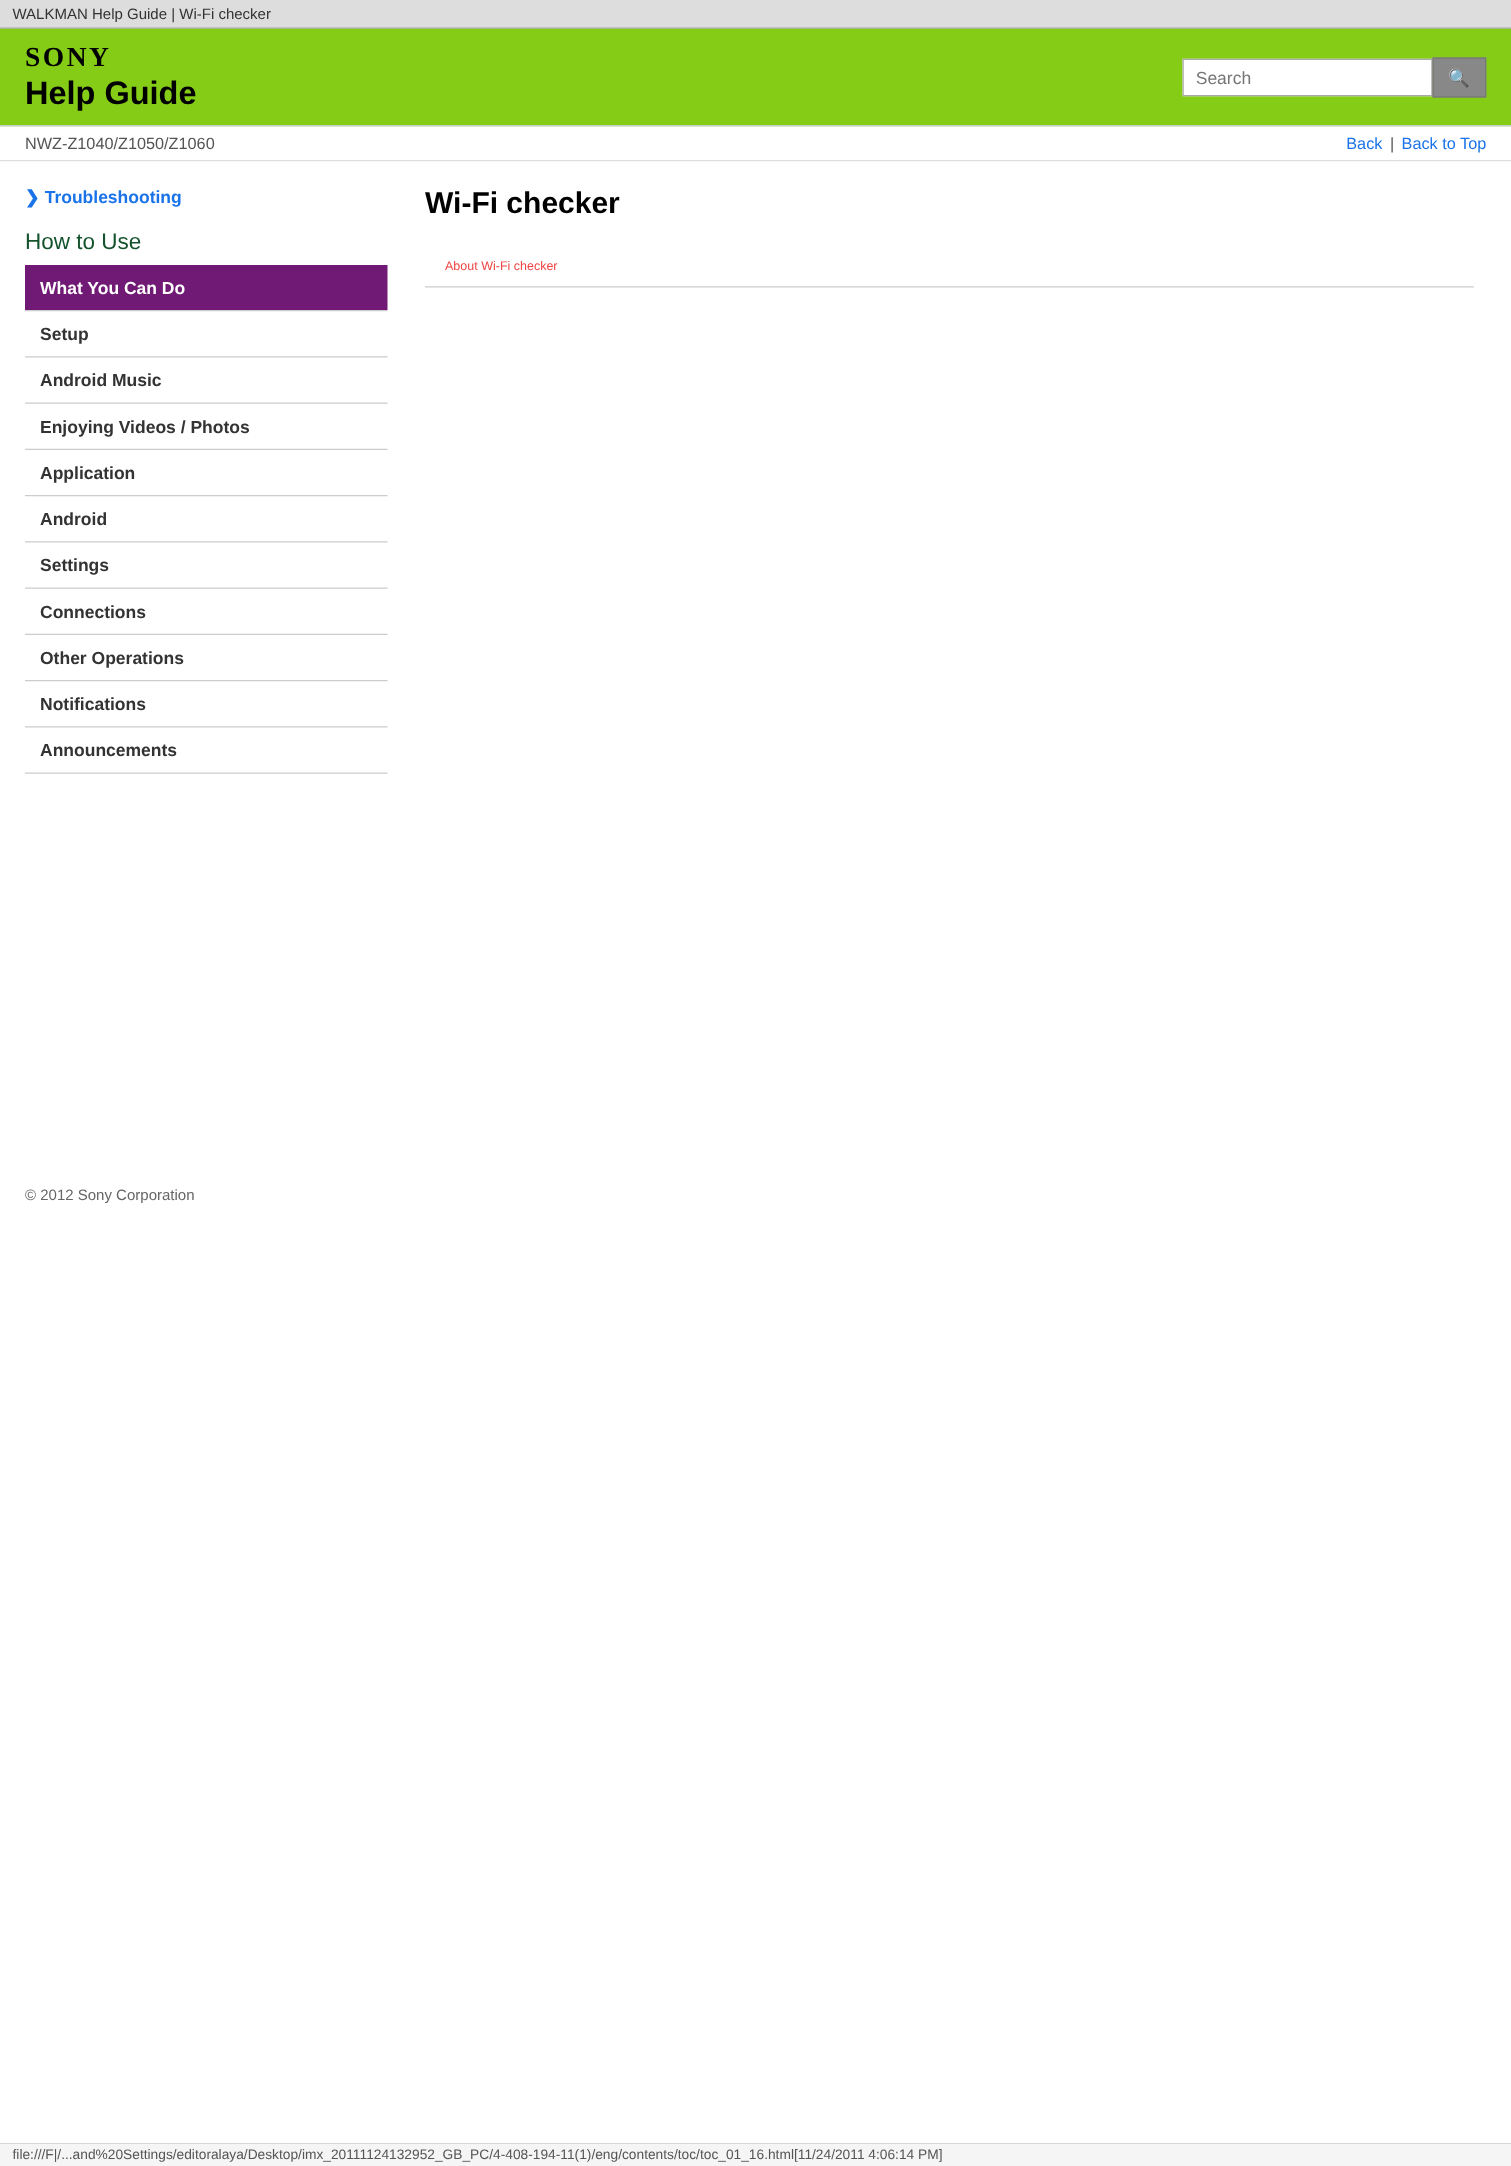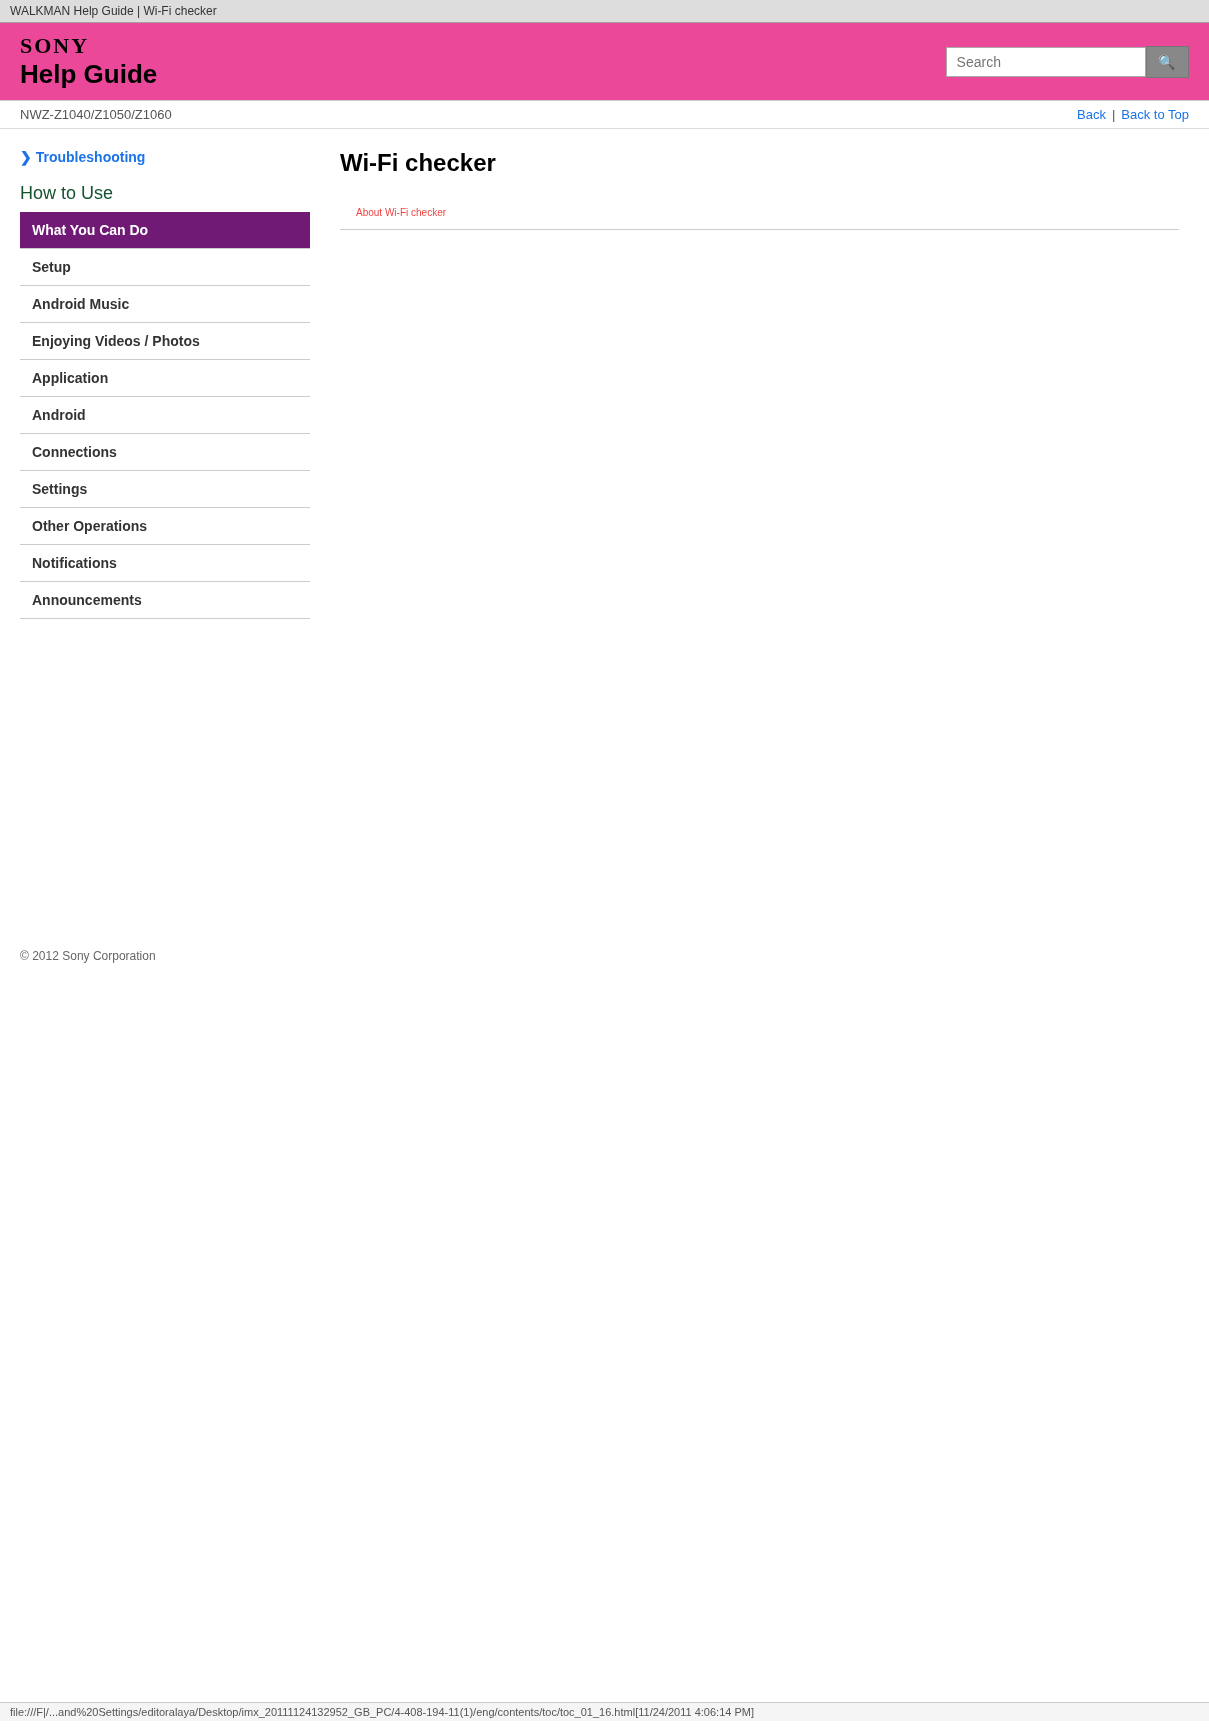--- a/index.html
+++ b/index.html
@@ -14,21 +14,21 @@
     .browser-titlebar {
       background: #ddd;
       padding: 4px 10px;
       font-size: 12px;
       color: #333;
       border-bottom: 1px solid #a3a3a3;
     }
 
     
     .header {
-      background: #ec4899;
+      background: #84cc16;
       border-bottom: 1px solid #ccc;
       padding: 10px 20px 10px 20px;
       display: flex;
       align-items: center;
       justify-content: space-between;
     }
     .header-left .sony-logo {
       font-size: 22px;
       font-weight: bold;
       font-family: 'Times New Roman', serif;
@@ -177,21 +177,21 @@
     }
 
     
     .browser-statusbar {
       background: #f5f5f5;
       border-top: 1px solid #ccc;
       padding: 3px 10px;
       font-size: 11px;
       color: #555;
       position: fixed;
-      bottom: 12px;
+      bottom: 0;
       left: 0;
       right: 0;
     }
   </style>
 </head>
 <body>
 
 <div class="browser-titlebar">
   <span>WALKMAN Help Guide | Wi-Fi checker</span>
 </div>
@@ -246,24 +246,24 @@
         <li>
           <a href="#">Enjoying Videos / Photos</a>
         </li>
         <li>
           <a href="#">Application</a>
         </li>
         <li>
           <a href="#">Android</a>
         </li>
         <li>
+          <a href="#">Settings</a>
+        </li>
+        <li>
           <a href="#">Connections</a>
-        </li>
-        <li>
-          <a href="#">Settings</a>
         </li>
         <li>
           <a href="#">Other Operations</a>
         </li>
         <li>
           <a href="#">Notifications</a>
         </li>
         <li>
           <a href="#">Announcements</a>
         </li>

